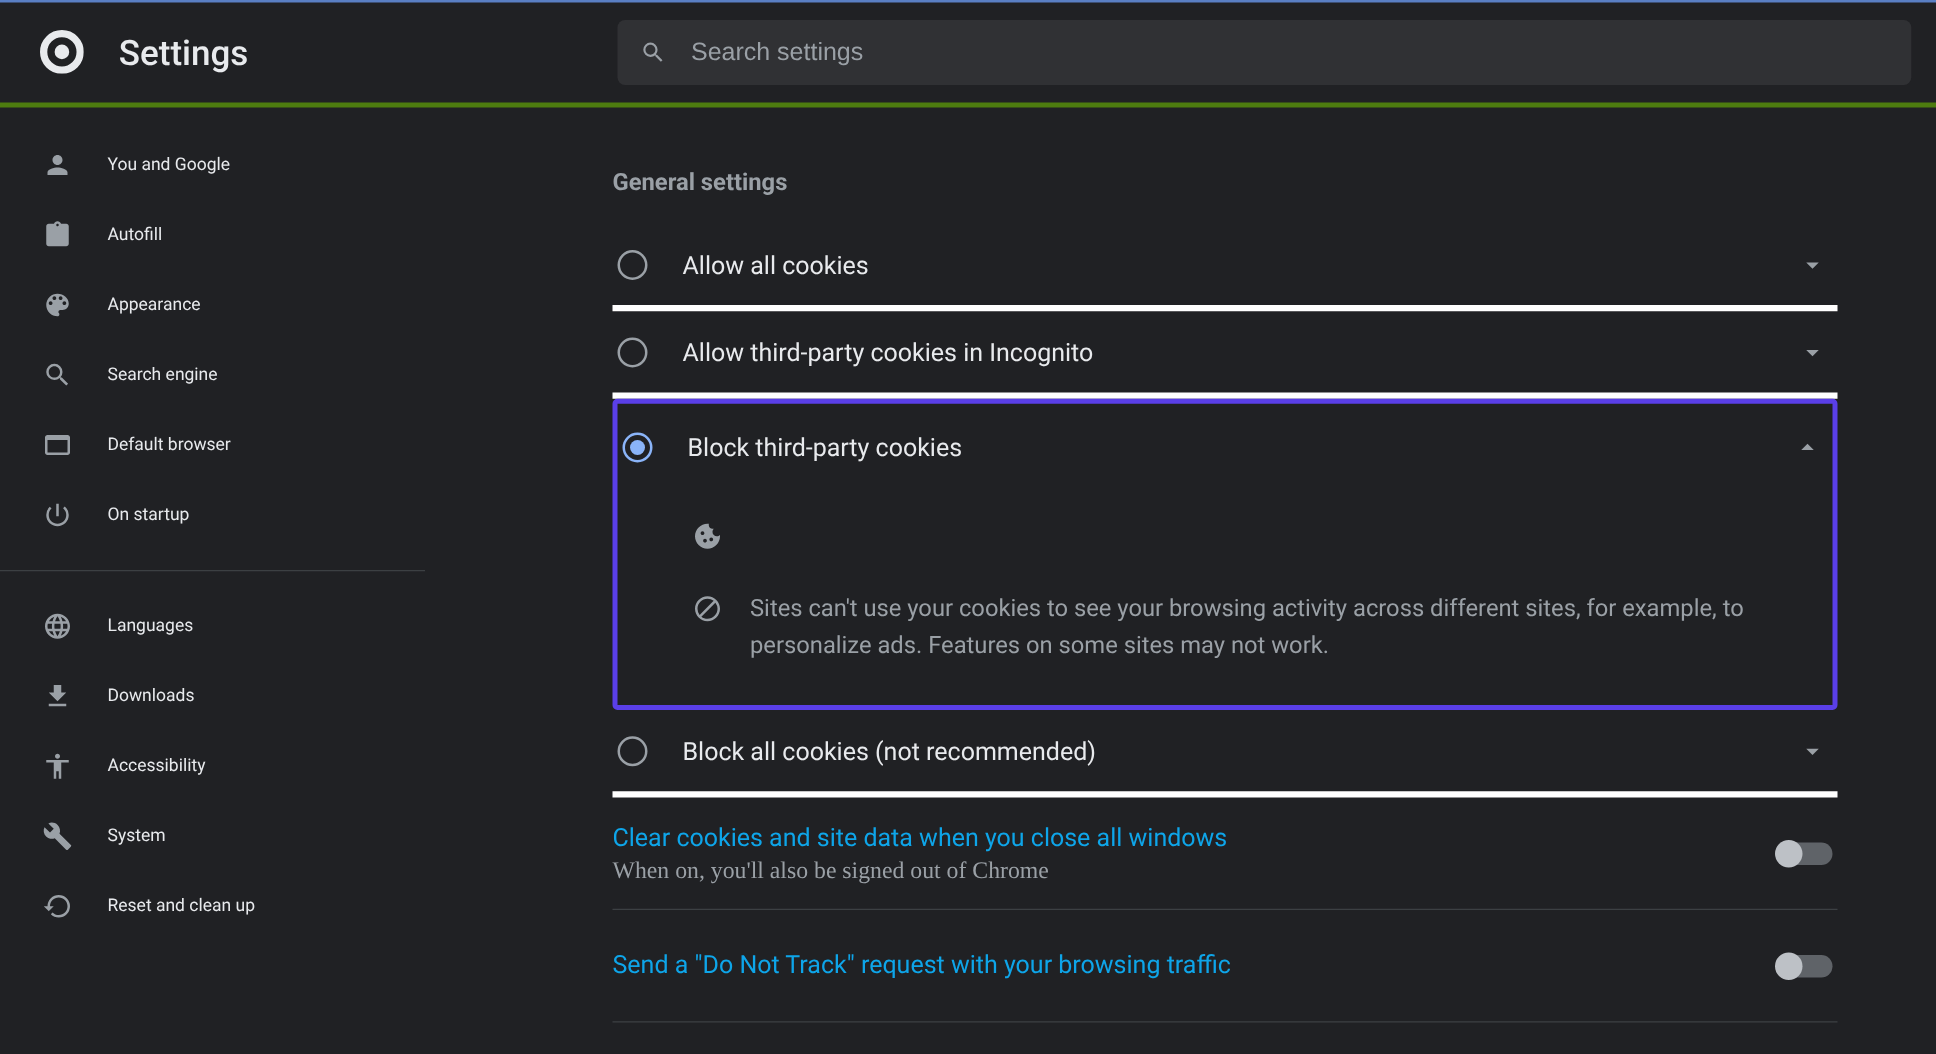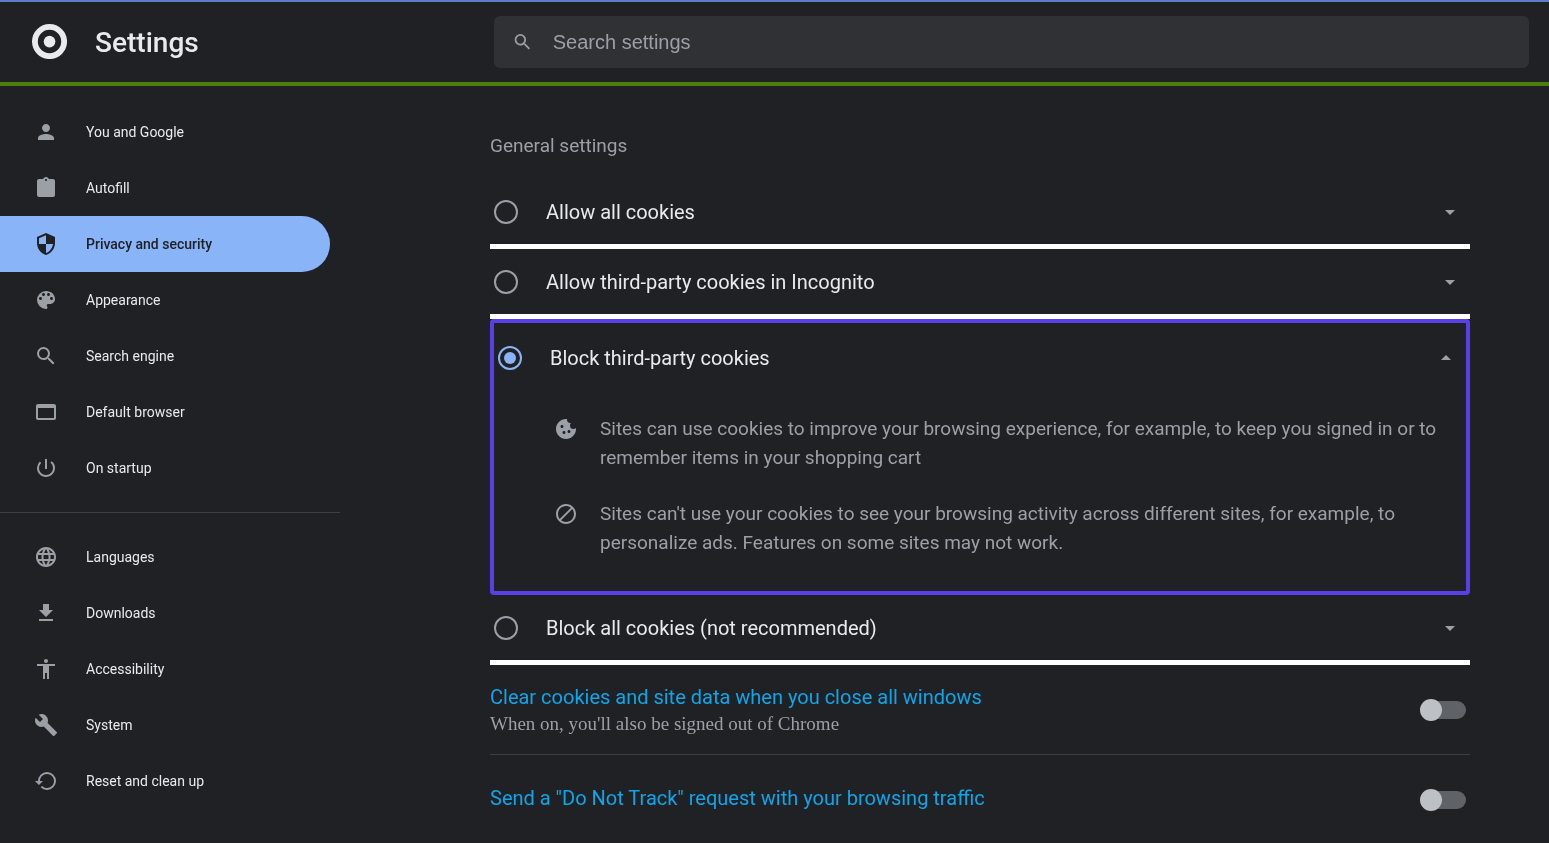--- a/index.html
+++ b/index.html
@@ -67,21 +67,21 @@
 .sidebar-icon { width: 24px; height: 24px; margin-right: 28px; display: flex; align-items: center; justify-content: center; }
 .sidebar-icon svg { fill: #9aa0a6; width: 24px; height: 24px; }
 .sidebar-label { font-size: 14px; color: #e8eaed; }
 .divider { height: 1px; background: #3c4043; margin: 16px 0; }
 .content {
   flex: 1;
   overflow-y: auto;
   padding: 0 20px 0 150px;
 }
 .content-inner { width: 980px; padding-top: 48px; }
-.section-heading { color: #9aa0a6; font-size: 19px; font-weight: 400; margin-bottom: 22px; }
+.section-heading { color: #9aa0a6; font-size: 19px; font-weight: 700; margin-bottom: 22px; }
 .option-row {
   display: flex;
   align-items: center;
   min-height: 70px;
   border-bottom: 5px solid #ffffff;
   cursor: pointer;
   padding: 4px 0;
 }
 .option-row.no-border { border-bottom: none; }
 .radio {
@@ -167,28 +167,20 @@
       <span class="sidebar-label">You and Google</span>
     </div>
     <div class="sidebar-item">
       <span class="sidebar-icon">
           <svg viewBox="0 0 24 24">
             <path d="M19 3h-4.18C14.4 1.84 13.3 1 12 1s-2.4.84-2.82 2H5c-1.1 0-2 .9-2 2v14c0 1.1.9 2 2 2h14c1.1 0 2-.9 2-2V5c0-1.1-.9-2-2-2zm-7 0c.55 0 1 .45 1 1s-.45 1-1 1-1-.45-1-1 .45-1 1-1z"></path>
           </svg>
         </span>
       <span class="sidebar-label">Autofill</span>
     </div>
-    <div class="sidebar-item active">
-      <span class="sidebar-icon">
-          <svg viewBox="0 0 24 24">
-            <path d="M12 1L3 5v6c0 5.55 3.84 10.74 9 12 5.16-1.26 9-6.45 9-12V5l-9-4zm0 10.99h7c-.53 4.12-3.28 7.79-7 8.94V12H5V6.3l7-3.11v8.8z"></path>
-          </svg>
-        </span>
-      <span class="sidebar-label">Privacy and security</span>
-    </div>
     <div class="sidebar-item">
       <span class="sidebar-icon">
           <svg viewBox="0 0 24 24">
             <path d="M12 3a9 9 0 000 18c.83 0 1.5-.67 1.5-1.5 0-.39-.15-.74-.39-1.01-.23-.26-.38-.61-.38-.99 0-.83.67-1.5 1.5-1.5H16c2.76 0 5-2.24 5-5 0-4.42-4.03-8-9-8zm-5.5 9c-.83 0-1.5-.67-1.5-1.5S5.67 9 6.5 9 8 9.67 8 10.5 7.33 12 6.5 12zm3-4C8.67 8 8 7.33 8 6.5S8.67 5 9.5 5s1.5.67 1.5 1.5S10.33 8 9.5 8zm5 0c-.83 0-1.5-.67-1.5-1.5S13.67 5 14.5 5s1.5.67 1.5 1.5S15.33 8 14.5 8zm3 4c-.83 0-1.5-.67-1.5-1.5S16.67 9 17.5 9s1.5.67 1.5 1.5-.67 1.5-1.5 1.5z"></path>
           </svg>
         </span>
       <span class="sidebar-label">Appearance</span>
     </div>
     <div class="sidebar-item">
       <span class="sidebar-icon">
@@ -284,21 +276,20 @@
           <span class="option-label">Block third-party cookies</span>
           <svg class="chevron" width="24" height="24" viewBox="0 0 24 24">
               <path d="M7 14l5-5 5 5z"></path>
             </svg>
         </div>
         <div class="expanded-content">
           <div class="explain-row">
             <span class="explain-icon"><svg viewBox="0 0 24 24">
                   <path d="M12 2C6.48 2 2 6.48 2 12s4.48 10 10 10 10-4.48 10-10c0-.34-.02-.67-.05-1-.63.63-1.5 1-2.45 1a3.5 3.5 0 01-3.5-3.5c0-.95.37-1.82 1-2.45-.33-.03-.66-.05-1-.05-1.66 0-3-1.34-3-3 0-.34.06-.66.15-.97C12.76 2.01 12.38 2 12 2zm-4 9c-.83 0-1.5-.67-1.5-1.5S7.17 8 8 8s1.5.67 1.5 1.5S8.83 11 8 11zm2 6c-.83 0-1.5-.67-1.5-1.5S9.17 14 10 14s1.5.67 1.5 1.5S10.83 17 10 17zm5-1c-.83 0-1.5-.67-1.5-1.5S14.17 13 15 13s1.5.67 1.5 1.5S15.83 16 15 16z"></path>
                 </svg></span>
-            <span class="explain-text">Sites can use cookies to improve your browsing experience, for example, to keep you signed in or to remember items in your shopping cart</span>
           </div>
           <div class="explain-row">
             <span class="explain-icon"><svg viewBox="0 0 24 24">
                   <path d="M12 2C6.48 2 2 6.48 2 12s4.48 10 10 10 10-4.48 10-10S17.52 2 12 2zM4 12c0-4.42 3.58-8 8-8 1.85 0 3.55.63 4.9 1.69L5.69 16.9A7.902 7.902 0 014 12zm8 8c-1.85 0-3.55-.63-4.9-1.69L18.31 7.1A7.902 7.902 0 0120 12c0 4.42-3.58 8-8 8z"></path>
                 </svg></span>
             <span class="explain-text">Sites can't use your cookies to see your browsing activity across different sites, for example, to personalize ads. Features on some sites may not work.</span>
           </div>
         </div>
       </div>
 

